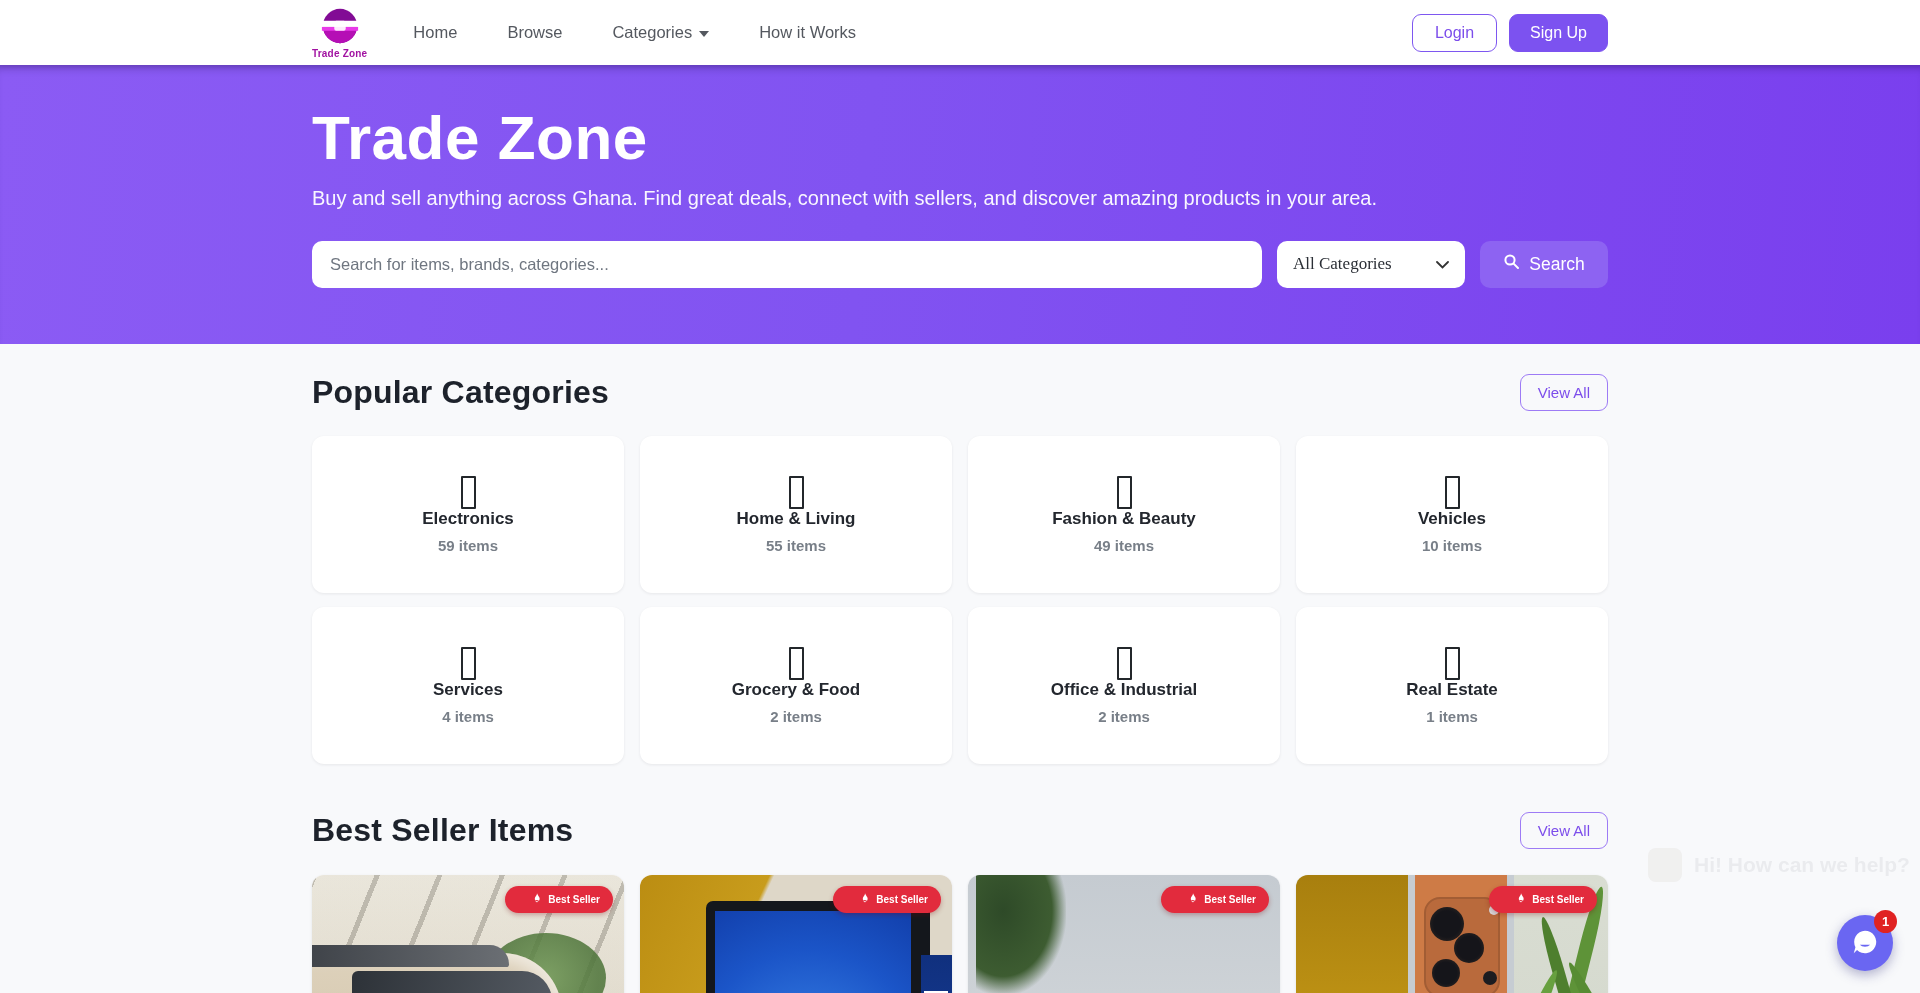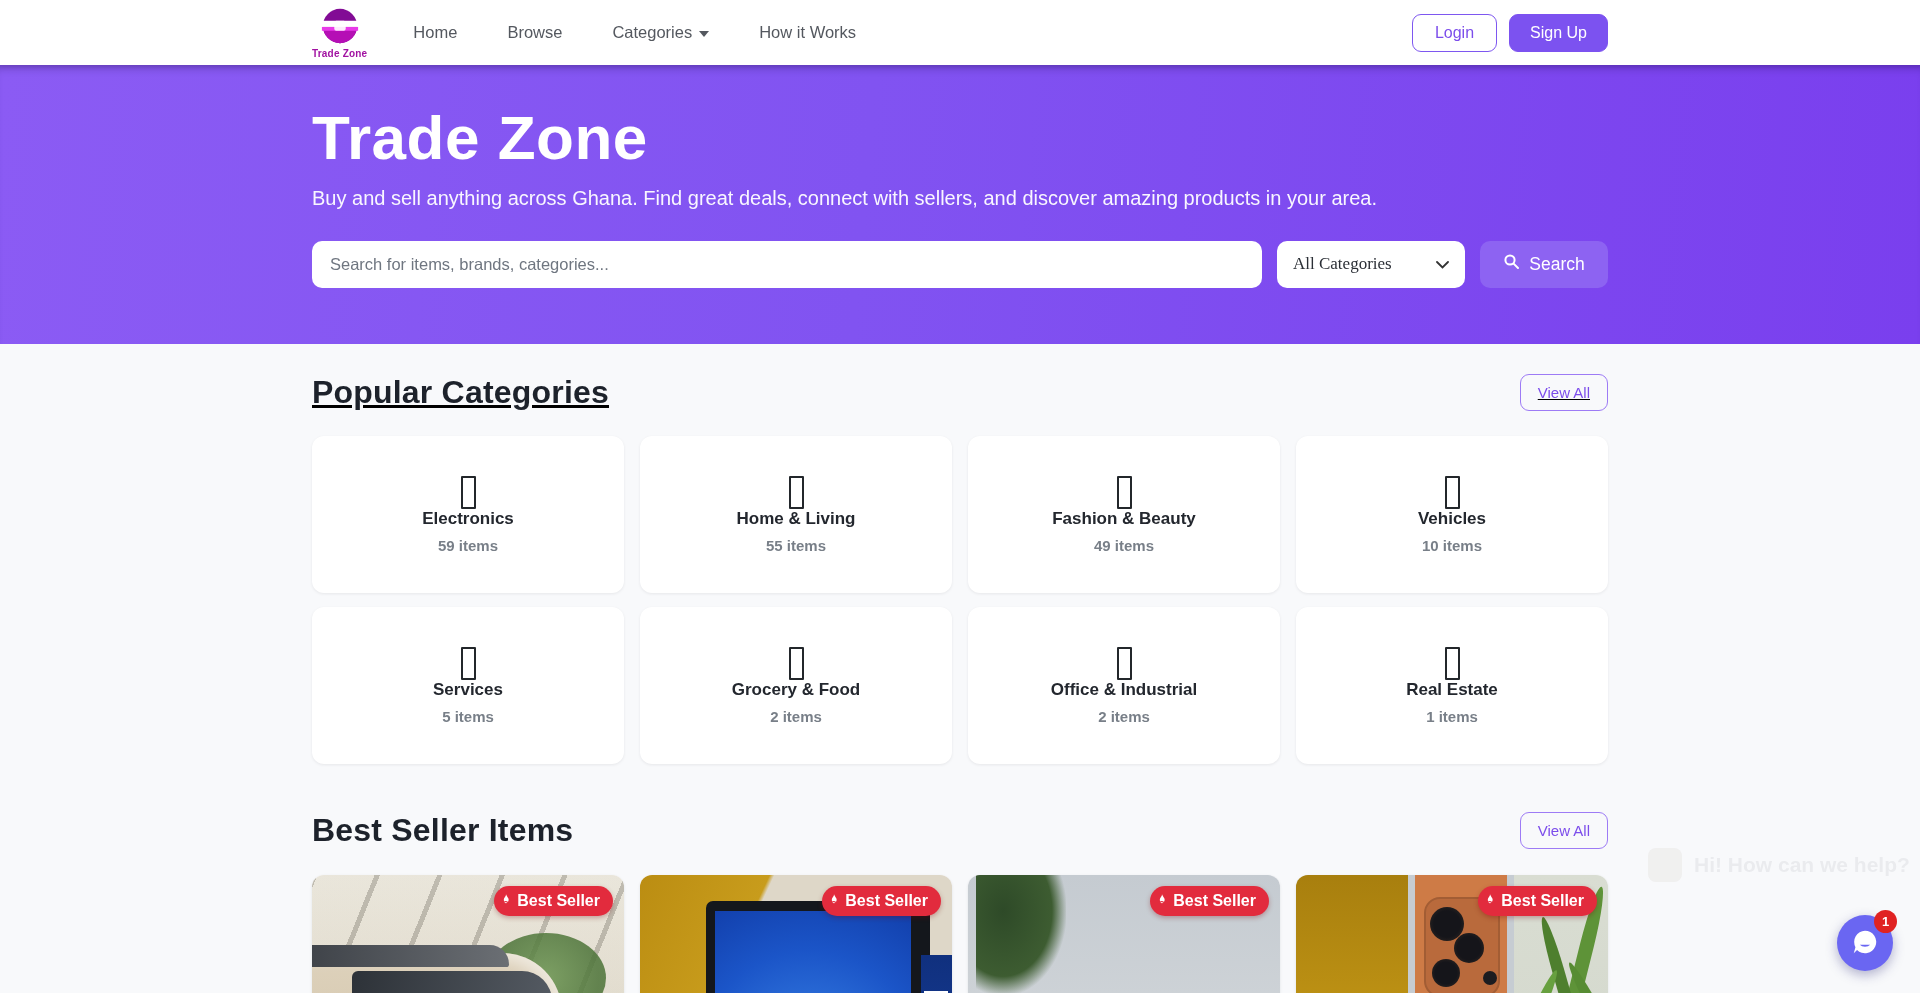--- a/index.html
+++ b/index.html
@@ -30,38 +30,38 @@
     font-size:16.5px; color:#333; outline:none; font-family:inherit; }
   .search-input::placeholder { color:#6f7680; }
   .cat-select { width:188px; height:47px; background:#fff; border-radius:10px; display:flex;
     align-items:center; justify-content:space-between; padding:0 16px; font-size:17px; color:#2b2f36; cursor:pointer;font-family:Liberation Serif, serif; }
   .btn-search { width:128px; height:47px; background:#8d63f2; border:none; border-radius:10px;
     color:#fff; font-size:17.5px; display:flex; align-items:center; justify-content:center; gap:9px; cursor:pointer; }
 
   
   .container { width:1296px; margin:0 auto; }
   .section-head { display:flex; align-items:center; justify-content:space-between; }
-  .section-head.first { padding-top:30px;text-decoration:underline; }
+  .section-head.first { padding-top:30px; }
   .section-head.second { padding-top:48px; }
   .section-head h2 { font-size:32px; font-weight:700; color:#1d222b; letter-spacing:.2px; }
   .btn-viewall { background:transparent; border:1px solid #9d7bf5; color:#7c4deb; font-size:15px;
     padding:9px 17px; border-radius:9px; cursor:pointer; }
 
   .cat-grid { display:grid; grid-template-columns:repeat(4,1fr); gap:14px 16px; margin-top:25px; }
   .cat-card { background:#fff; border-radius:12px; height:157px; box-shadow:0 1px 3px rgba(20,25,40,.08);
     display:flex; flex-direction:column; align-items:center; justify-content:center; cursor:pointer; }
   .tofu { width:15px; height:33px; border:2px solid #23272b; border-radius:1px; }
   .cat-name { font-size:17px; font-weight:700; color:#23272e; }
   .cat-count { margin-top:8px; font-size:15px; color:#787f88;font-weight:bold; }
 
   .prod-grid { display:grid; grid-template-columns:repeat(4,1fr); gap:16px; margin-top:26px; }
   .prod-card { background:#fff; border-radius:12px; height:400px; box-shadow:0 1px 3px rgba(20,25,40,.1);
     overflow:hidden; position:relative; cursor:pointer; }
-  .badge { position:absolute; top:11px; right:11px; background:#e22b3d; color:#fff; font-size:16px;
-    font-weight:bold; padding:6px 13px 6px 6px; border-radius:999px; display:flex; align-items:center; gap:5px; z-index:3;
+  .badge { position:absolute; top:11px; right:11px; background:#e22b3d; color:#fff; font-size:10px;
+    font-weight:bold; padding:6px 13px 6px 26px; border-radius:999px; display:flex; align-items:center; gap:5px; z-index:3;
     box-shadow:0 2px 5px rgba(120,0,10,.3); }
   .scene { position:absolute; inset:0; }
   .scene * { position:absolute; }
 
   
   .scene1 { background:linear-gradient(180deg,#e9e5da 0%,#ddd6c6 45%,#cfc6b2 100%); }
   .scene1 .beams { inset:0 0 45% 0; background:repeating-linear-gradient(112deg,rgba(80,76,66,.5) 0 5px,rgba(240,238,230,.15) 5px 58px); opacity:.55; }
   .scene1 .tree1 { width:120px; height:90px; border-radius:50%; background:radial-gradient(circle,#6a9450 0%,#4c7338 70%); right:18px; top:58px; opacity:.85; }
   .scene1 .tree2 { width:70px; height:60px; border-radius:50%; background:#547e3e; right:110px; top:78px; opacity:.7; }
   .scene1 .car { left:-18px; top:78px; width:268px; height:300px; background:linear-gradient(180deg,#ded2bc 0%,#cdbfa4 60%,#b7a98c 100%); border-radius:26px 60px 18px 18px; box-shadow:inset -8px 6px 14px rgba(255,255,255,.5); }
@@ -190,21 +190,21 @@
       <div class="cat-count">49 items</div>
     </div>
     <div class="cat-card">
       <span class="tofu"></span>
       <div class="cat-name">Vehicles</div>
       <div class="cat-count">10 items</div>
     </div>
     <div class="cat-card">
       <span class="tofu"></span>
       <div class="cat-name">Services</div>
-      <div class="cat-count">5 items</div>
+      <div class="cat-count">4 items</div>
     </div>
     <div class="cat-card">
       <span class="tofu"></span>
       <div class="cat-name">Grocery &amp; Food</div>
       <div class="cat-count">2 items</div>
     </div>
     <div class="cat-card">
       <span class="tofu"></span>
       <div class="cat-name">Office &amp; Industrial</div>
       <div class="cat-count">2 items</div>

